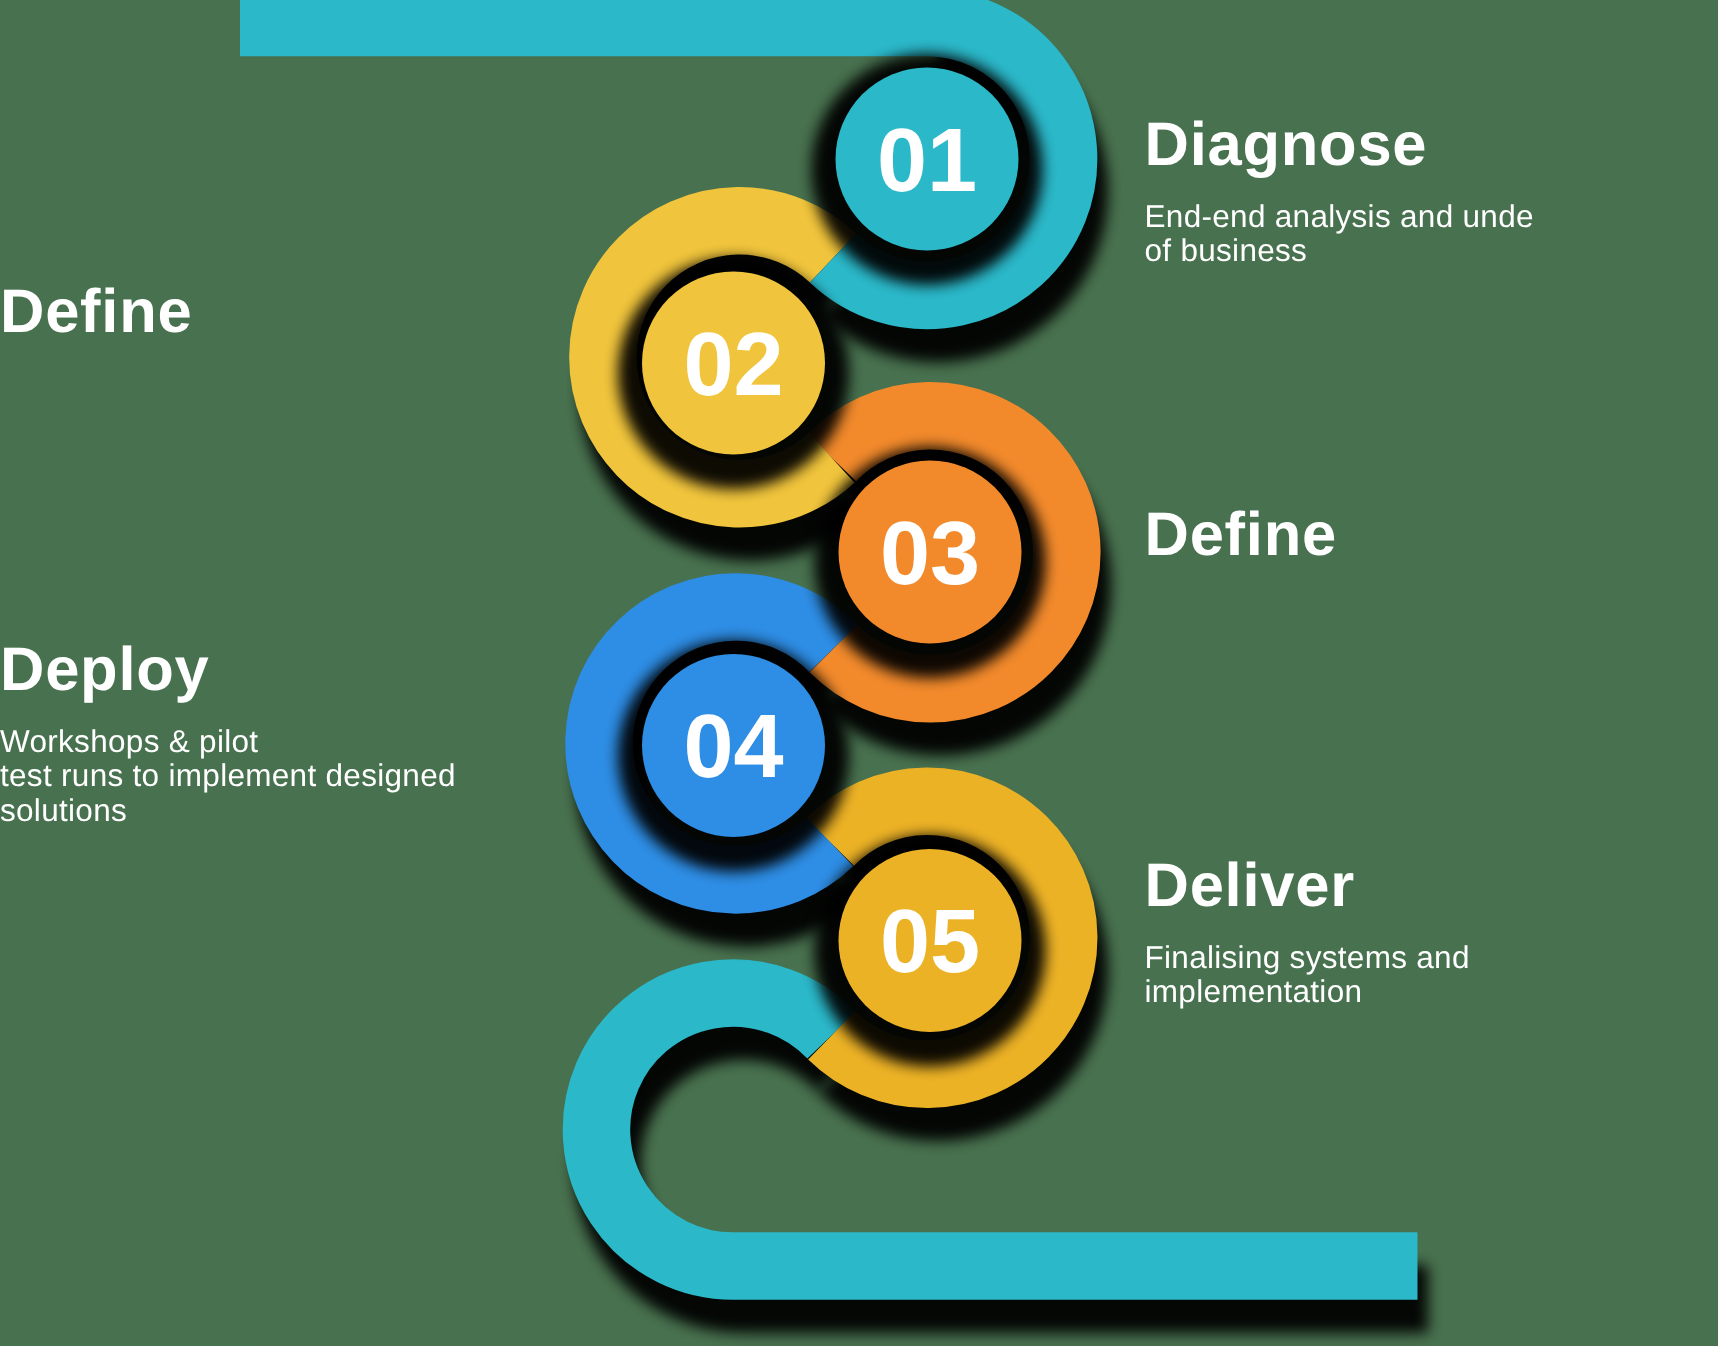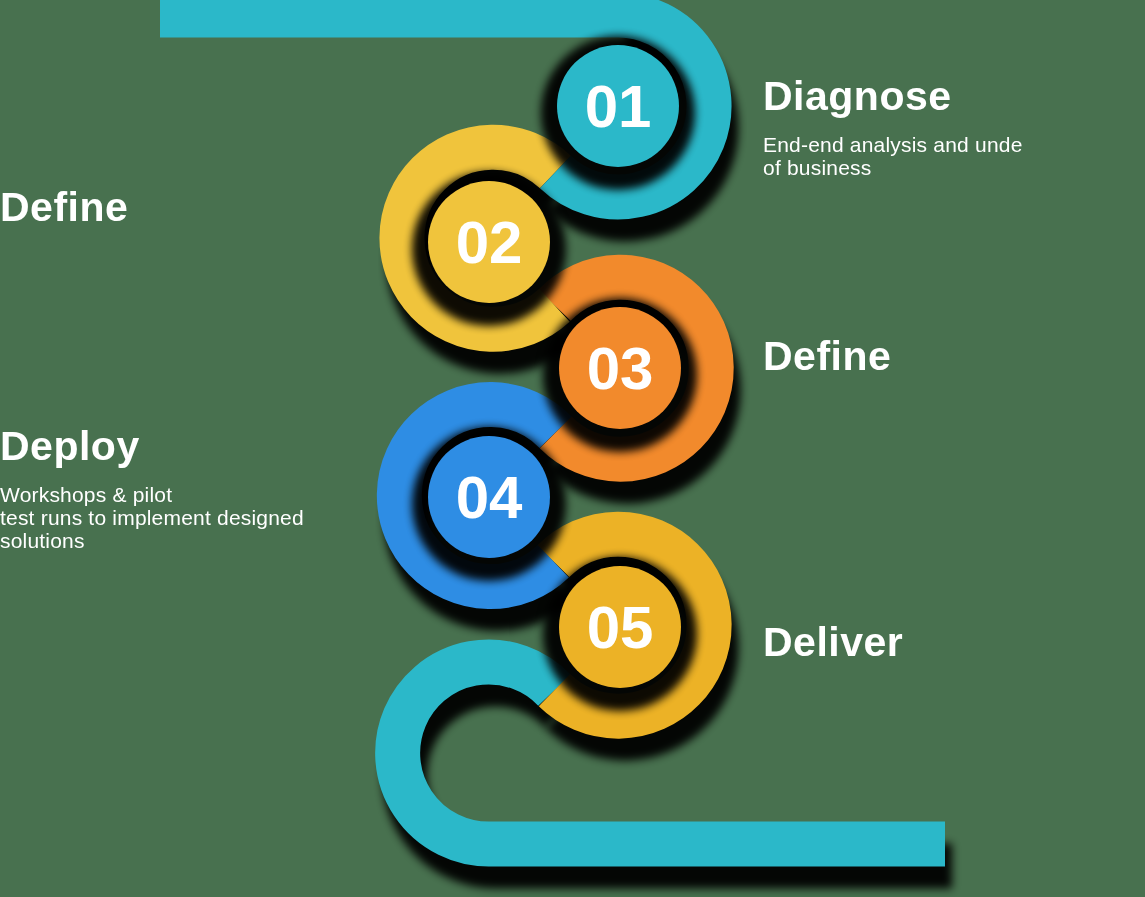--- a/index.html
+++ b/index.html
@@ -30,21 +30,21 @@
     line-height:48px;margin:0 0 13px 0;
   }
   .step-desc{
     font-size:21px;font-weight:500;line-height:23px;
     letter-spacing:.2px;white-space:pre-line;
   }
   .pos-1{top:50px;}
   .pos-2{top:183px;}
   .pos-3{top:310px;}
   .pos-4{top:422px;}
-  .pos-5{top:596px;}
+  .pos-5{top:544px;}
 </style>
 </head>
 <body>
 
 <div class="stage">
 
   <svg class="snake-svg" width="1145" height="897" viewBox="0 0 1145 897">
     <defs>
       <filter id="softblur" x="-20%" y="-20%" width="140%" height="140%">
         <feGaussianBlur stdDeviation="4.5"></feGaussianBlur>
@@ -106,15 +106,17 @@
 
   <div class="text-block left-col pos-4">
     <h2 class="step-title">Deploy</h2>
     <div class="step-desc">Workshops &amp; pilot
 test runs to implement designed
 solutions</div>
   </div>
 
   <div class="text-block right-col pos-5">
     <h2 class="step-title">Deliver</h2>
+    <div class="step-desc">Finalising systems and
+implementation</div>
   </div>
 
 </div>
 
 </body></html>

